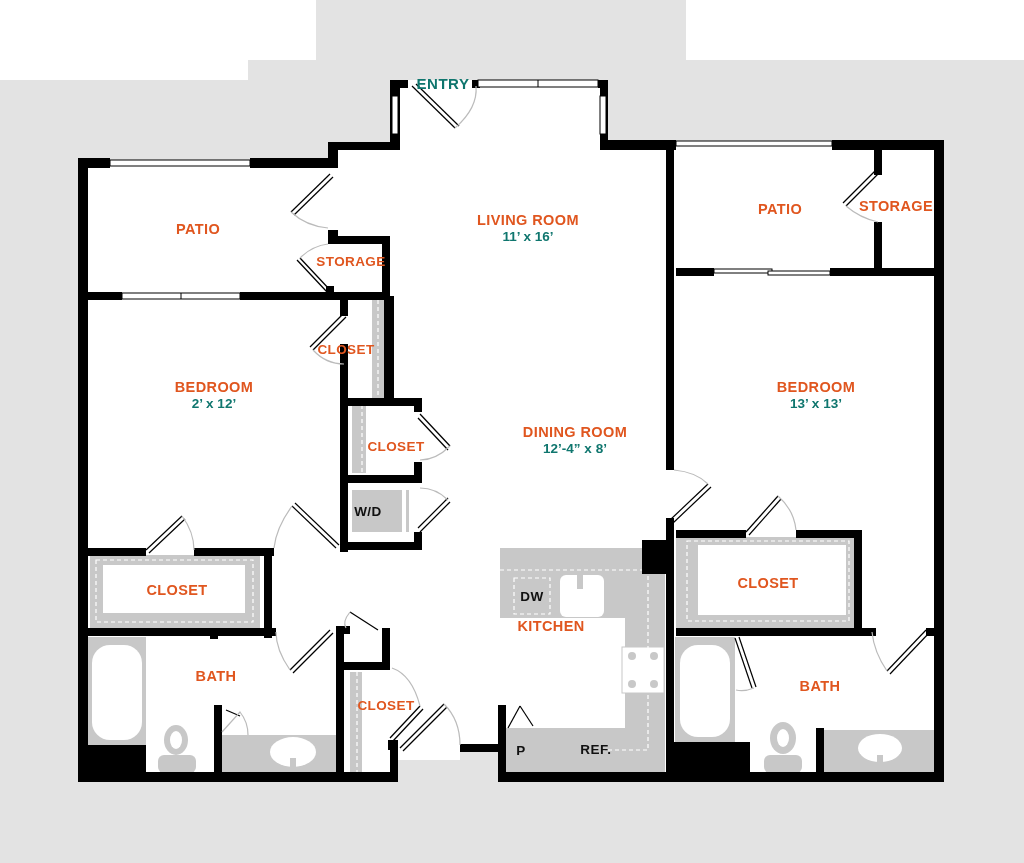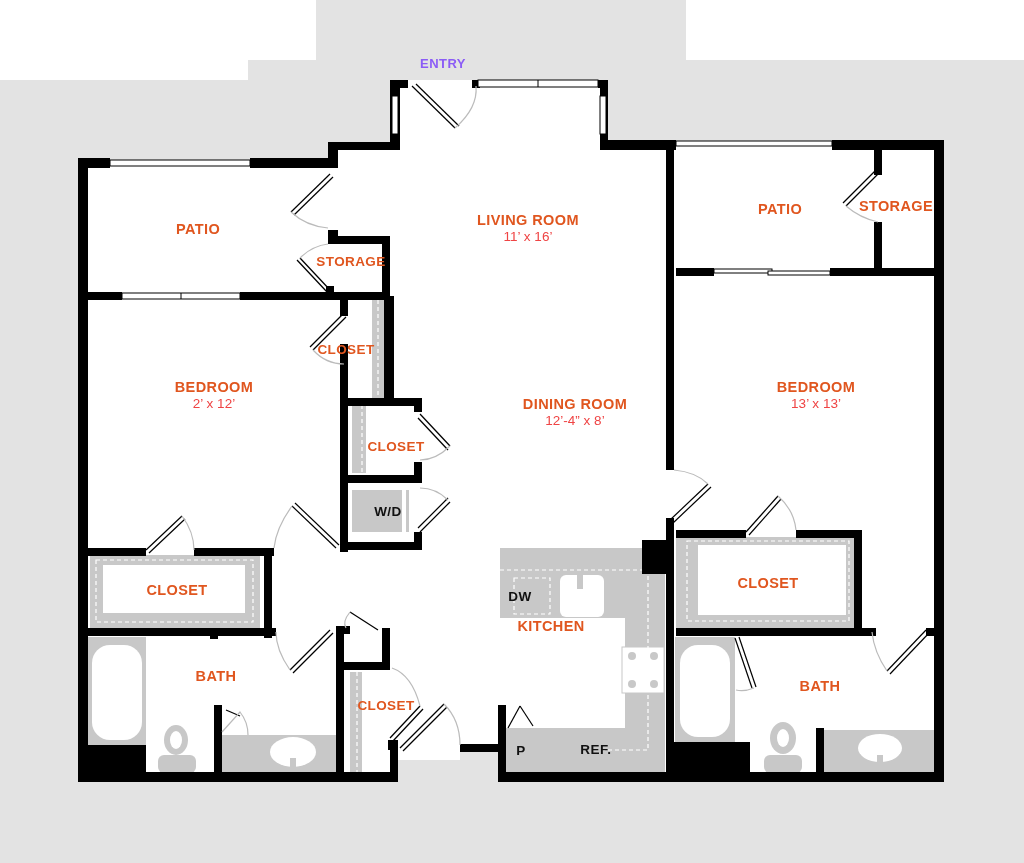--- a/index.html
+++ b/index.html
@@ -1,22 +1,22 @@
 <!DOCTYPE html>
 <html><head>
 <meta charset="utf-8">
 <style>
   html, body { margin: 0; padding: 0; background: #ffffff; }
   body { width: 1024px; height: 863px; overflow: hidden; position: relative; font-family: "Liberation Sans", "DejaVu Sans", sans-serif; }
   #plan { position: absolute; left: 0; top: 0; width: 1024px; height: 863px; }
   .lbl { position: absolute; transform: translate(-50%, -50%); white-space: nowrap; text-align: center; line-height: 1.15; }
   .room { color: #e0561f; font-weight: bold; font-size: 14.5px; letter-spacing: 0.4px; }
-  .dim { color: #ef4444; font-weight: normal; font-size: 13.5px; display: block; }
+  .dim { color: #0f766e; font-weight: bold; font-size: 13.5px; display: block; }
   .fix { color: #111; font-weight: bold; font-size: 13.5px; letter-spacing: 0.5px; }
-  .entry { color: #8b5cf6; font-weight: bold; font-size: 13px; letter-spacing: 0.5px; }
+  .entry { color: #0f766e; font-weight: bold; font-size: 15px; letter-spacing: 0.5px; margin-top: 20px; }
 </style>
 </head>
 <body>
 
 <svg id="plan" viewBox="0 0 1024 863" xmlns="http://www.w3.org/2000/svg">
 
   <g fill="#e3e3e3">
     <rect x="0" y="80" width="1024" height="783"></rect>
     <rect x="248" y="60" width="776" height="40"></rect>
     <rect x="316" y="0" width="370" height="80"></rect>
@@ -232,21 +232,21 @@
     <path d="M846,206 Q860,218 878,222" stroke="#bbb"></path>
   </g>
 </svg>
 
 <div class="lbl entry" style="left:443px; top:64px;">ENTRY</div>
 
 <div class="lbl" style="left:528px; top:228px;">
   <span class="room">LIVING ROOM</span>
   <span class="dim">11’ x  16’</span>
 </div>
-<div class="lbl" style="left:575px; top:412px;text-align:center;">
+<div class="lbl" style="left:575px; top:440px;text-align:center;">
   <span class="room">DINING ROOM</span>
   <span class="dim">12’-4” x 8’</span>
 </div>
 <div class="lbl room" style="left:551px; top:626px;">KITCHEN</div>
 
 <div class="lbl room" style="left:198px; top:229px;">PATIO</div>
 <div class="lbl room" style="left:351px; top:262px; font-size:13.5px;">STORAGE</div>
 <div class="lbl room" style="left:780px; top:209px;">PATIO</div>
 <div class="lbl room" style="left:896px; top:206px;">STORAGE</div>
 
@@ -261,16 +261,16 @@
 
 <div class="lbl room" style="left:346px; top:350px; font-size:13.5px;">CLOSET</div>
 <div class="lbl room" style="left:396px; top:447px; font-size:13.5px;">CLOSET</div>
 <div class="lbl room" style="left:177px; top:590px;">CLOSET</div>
 <div class="lbl room" style="left:386px; top:706px; font-size:13.5px;">CLOSET</div>
 <div class="lbl room" style="left:768px; top:583px;">CLOSET</div>
 
 <div class="lbl room" style="left:216px; top:676px;">BATH</div>
 <div class="lbl room" style="left:820px; top:686px;">BATH</div>
 
-<div class="lbl fix" style="left:388px; top:512px;">W/D</div>
-<div class="lbl fix" style="left:520px; top:597px;">DW</div>
+<div class="lbl fix" style="left:368px; top:512px;">W/D</div>
+<div class="lbl fix" style="left:532px; top:597px;">DW</div>
 <div class="lbl fix" style="left:596px; top:750px;">REF.</div>
 <div class="lbl fix" style="left:521px; top:751px;">P</div>
 
 </body></html>

